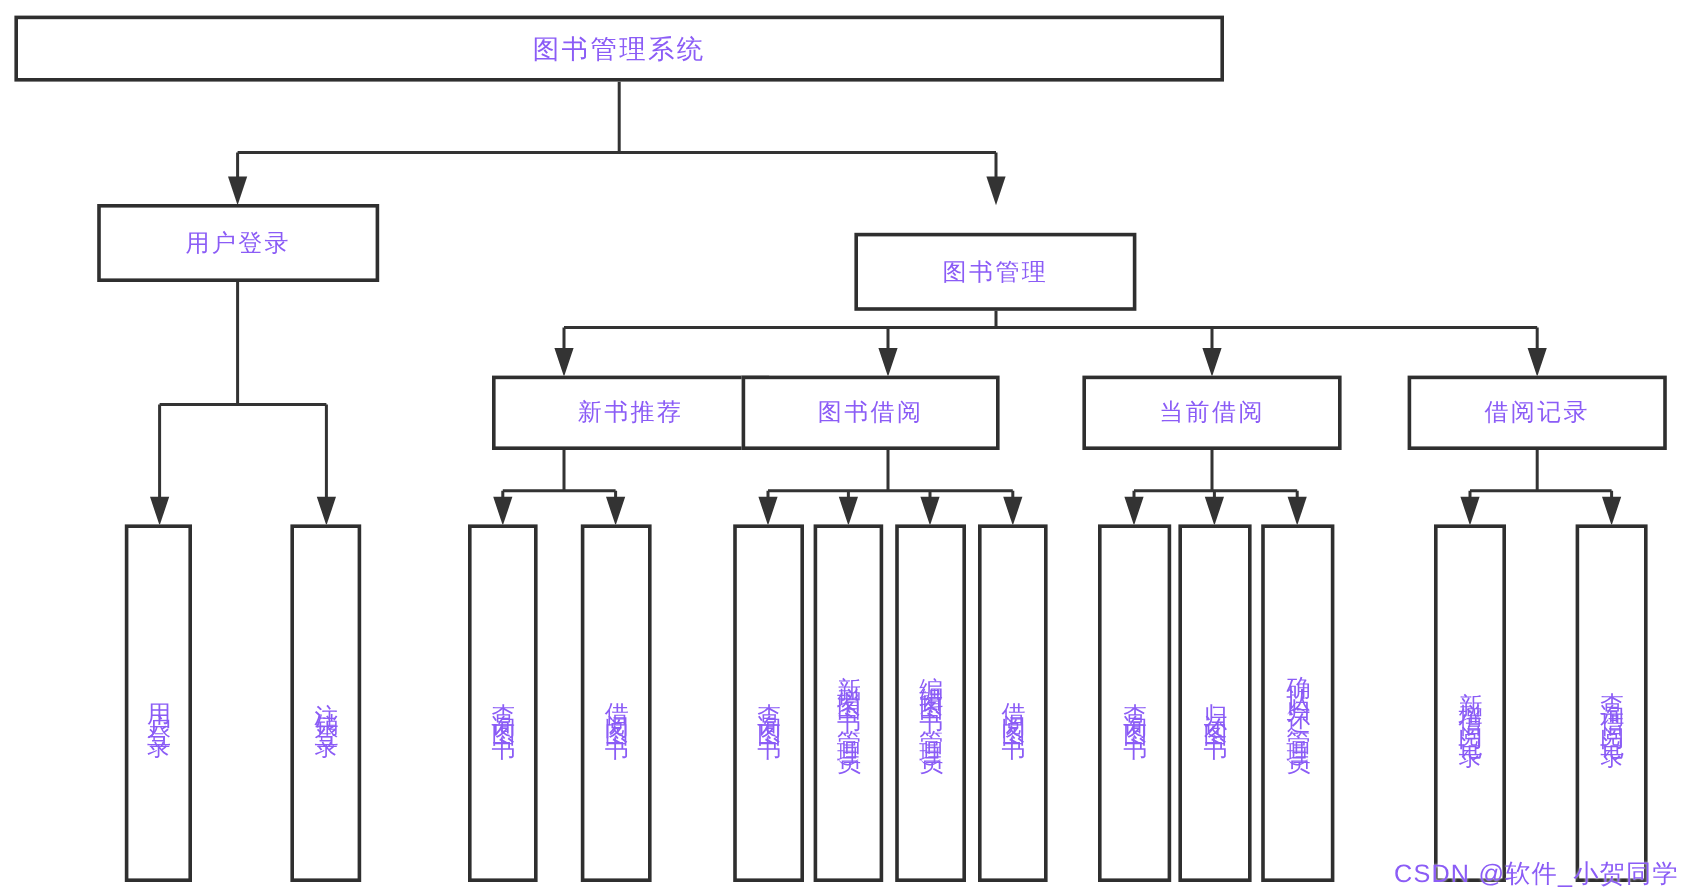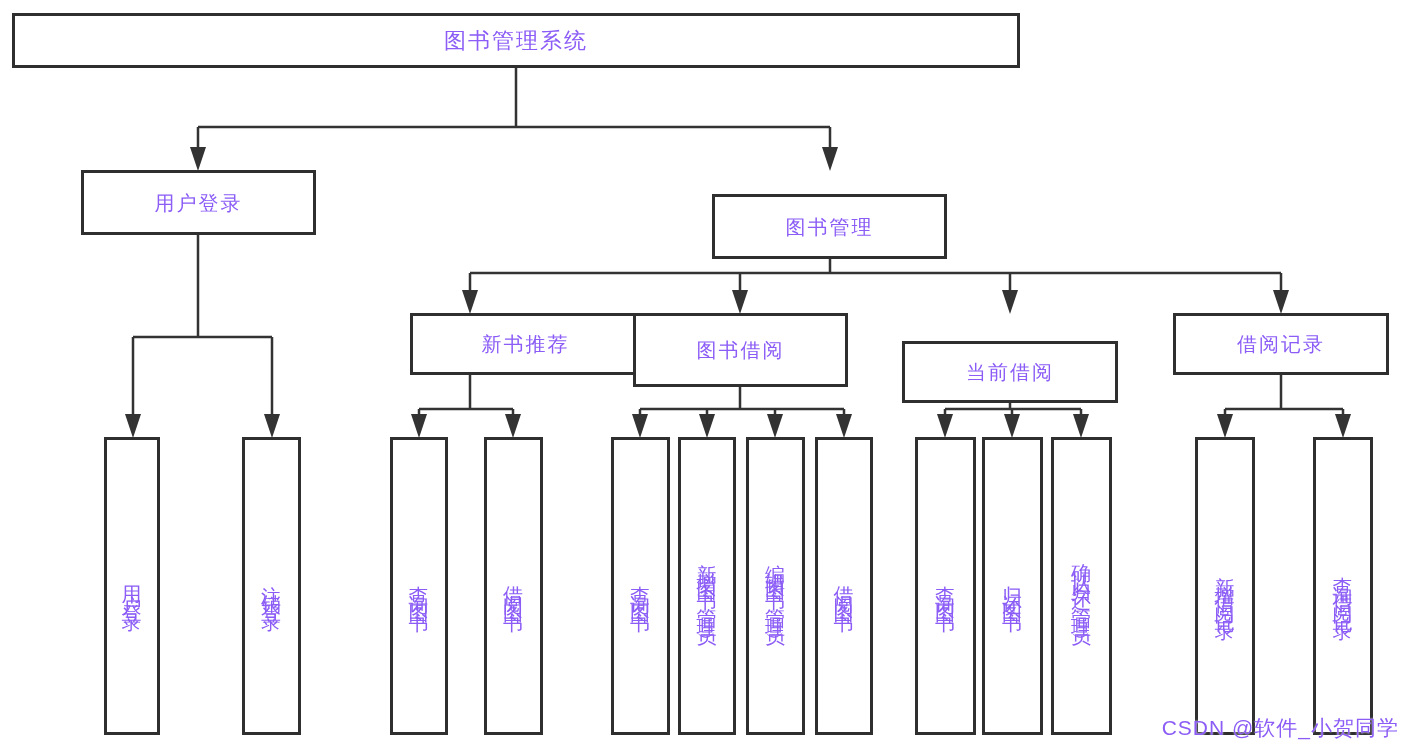--- a/index.html
+++ b/index.html
@@ -120,22 +120,22 @@
       <polygon points="1343,438 1335,414 1351,414"></polygon>
     </g>
   </svg>
 
   <div class="node h-node root-node" style="left:12px; top:13px; width:1008px; height:55px;">图书管理系统</div>
 
   <div class="node h-node" style="left:81px; top:170px; width:235px; height:65px;">用户登录</div>
   <div class="node h-node" style="left:712px; top:170px; width:235px; height:65px;margin-top:24px;">图书管理</div>
 
   <div class="node h-node" style="left:362px; top:313px; width:231px; height:62px;margin-left:48px;">新书推荐</div>
-  <div class="node h-node" style="left:633px; top:313px; width:215px; height:74px;">图书借阅</div>
-  <div class="node h-node" style="left:902px; top:313px; width:216px; height:62px;margin-top:28px;">当前借阅</div>
+  <div class="node h-node" style="left:618px; top:313px; width:215px; height:62px;">图书借阅</div>
+  <div class="node h-node" style="left:902px; top:313px; width:216px; height:62px;">当前借阅</div>
   <div class="node h-node" style="left:1173px; top:313px; width:216px; height:62px;">借阅记录</div>
 
   <div class="node v-node" style="left:104px; top:437px; width:56px; height:298px;">用户登录</div>
   <div class="node v-node" style="left:242px; top:437px; width:59px; height:298px;">注销登录</div>
   <div class="node v-node" style="left:390px; top:437px; width:58px; height:298px;">查询图书</div>
   <div class="node v-node" style="left:484px; top:437px; width:59px; height:298px;">借阅图书</div>
   <div class="node v-node" style="left:611px; top:437px; width:59px; height:298px;">查询图书</div>
   <div class="node v-node" style="left:678px; top:437px; width:58px; height:298px;">新增图书（管理员）</div>
   <div class="node v-node" style="left:746px; top:437px; width:59px; height:298px;">编辑图书（管理员）</div>
   <div class="node v-node" style="left:815px; top:437px; width:58px; height:298px;">借阅图书</div>

